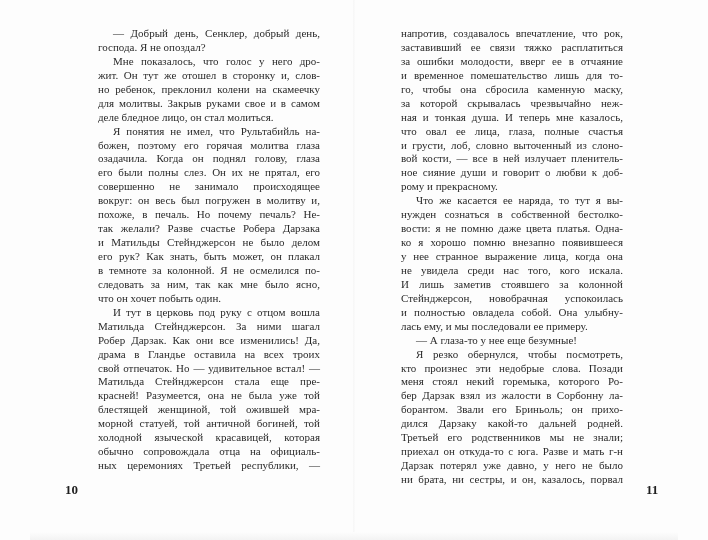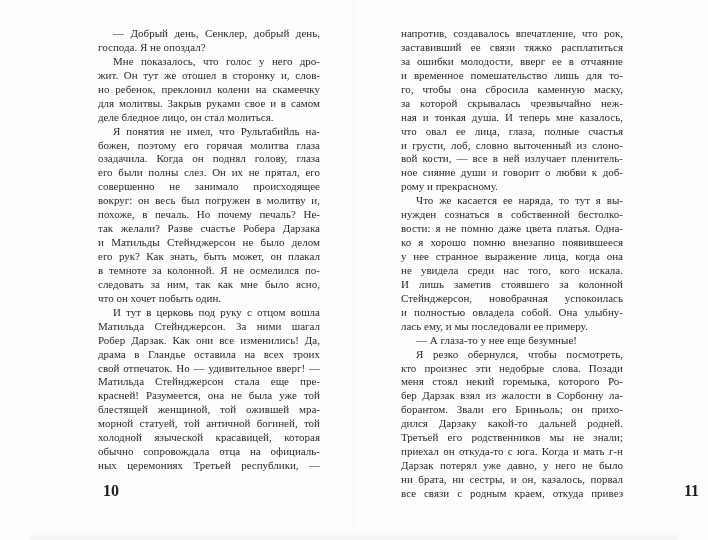--- a/index.html
+++ b/index.html
@@ -44,24 +44,23 @@
       text-align: justify;
       text-align-last: justify;
       height: 13.95px;
       overflow: visible;
     }
     .line.indent { padding-left: 15px; }
     .line.last { text-align-last: left; }
     .page-num {
       position: absolute;
       top: 482px;
-      font-size: 16px;
+      font-size: 13px;
       font-weight: bold;
       color: #1f1f1f;
-      margin-left: 38px;
     }
     .page-num.left { left: 65px; }
     .page-num.right { left: 646px; }
     .bottom-shadow {
       position: absolute;
       left: 30px;
       right: 30px;
       top: 532px;
       height: 8px;
       background: linear-gradient(to bottom, #fdfdfd, #f3f3f3);
@@ -91,21 +90,21 @@
       <span class="line">так желали? Разве счастье Робера Дарзака</span>
       <span class="line">и Матильды Стейнджерсон не было делом</span>
       <span class="line">его рук? Как знать, быть может, он плакал</span>
       <span class="line">в темноте за колонной. Я не осмелился по-</span>
       <span class="line">следовать за ним, так как мне было ясно,</span>
       <span class="line last">что он хочет побыть один.</span>
       <span class="line indent">И тут в церковь под руку с отцом вошла</span>
       <span class="line">Матильда Стейнджерсон. За ними шагал</span>
       <span class="line">Робер Дарзак. Как они все изменились! Да,</span>
       <span class="line">драма в Гландье оставила на всех троих</span>
-      <span class="line">свой отпечаток. Но — удивительное вверг! —</span>
+      <span class="line">свой отпечаток. Но — удивительное встал! —</span>
       <span class="line">Матильда Стейнджерсон стала еще пре-</span>
       <span class="line">красней! Разумеется, она не была уже той</span>
       <span class="line">блестящей женщиной, той ожившей мра-</span>
       <span class="line">морной статуей, той античной богиней, той</span>
       <span class="line">холодной языческой красавицей, которая</span>
       <span class="line">обычно сопровождала отца на официаль-</span>
       <span class="line">ных церемониях Третьей республики, —</span>
     </div>
   <div class="page-num left">10</div>
 
@@ -133,21 +132,20 @@
       <span class="line">и полностью овладела собой. Она улыбну-</span>
       <span class="line last">лась ему, и мы последовали ее примеру.</span>
       <span class="line indent last">— А глаза-то у нее еще безумные!</span>
       <span class="line indent">Я резко обернулся, чтобы посмотреть,</span>
       <span class="line">кто произнес эти недобрые слова. Позади</span>
       <span class="line">меня стоял некий горемыка, которого Ро-</span>
       <span class="line">бер Дарзак взял из жалости в Сорбонну ла-</span>
       <span class="line">борантом. Звали его Бриньоль; он прихо-</span>
       <span class="line">дился Дарзаку какой-то дальней родней.</span>
       <span class="line">Третьей его родственников мы не знали;</span>
-      <span class="line">приехал он откуда-то с юга. Когда и мать г-н</span>
+      <span class="line">приехал он откуда-то с юга. Разве и мать г-н</span>
       <span class="line">Дарзак потерял уже давно, у него не было</span>
       <span class="line">ни брата, ни сестры, и он, казалось, порвал</span>
-      <span class="line">все связи с родным краем, откуда привез</span>
     </div>
   <div class="page-num right">11</div>
 
   <div class="bottom-shadow"></div>
 </div>
 
 </body></html>

